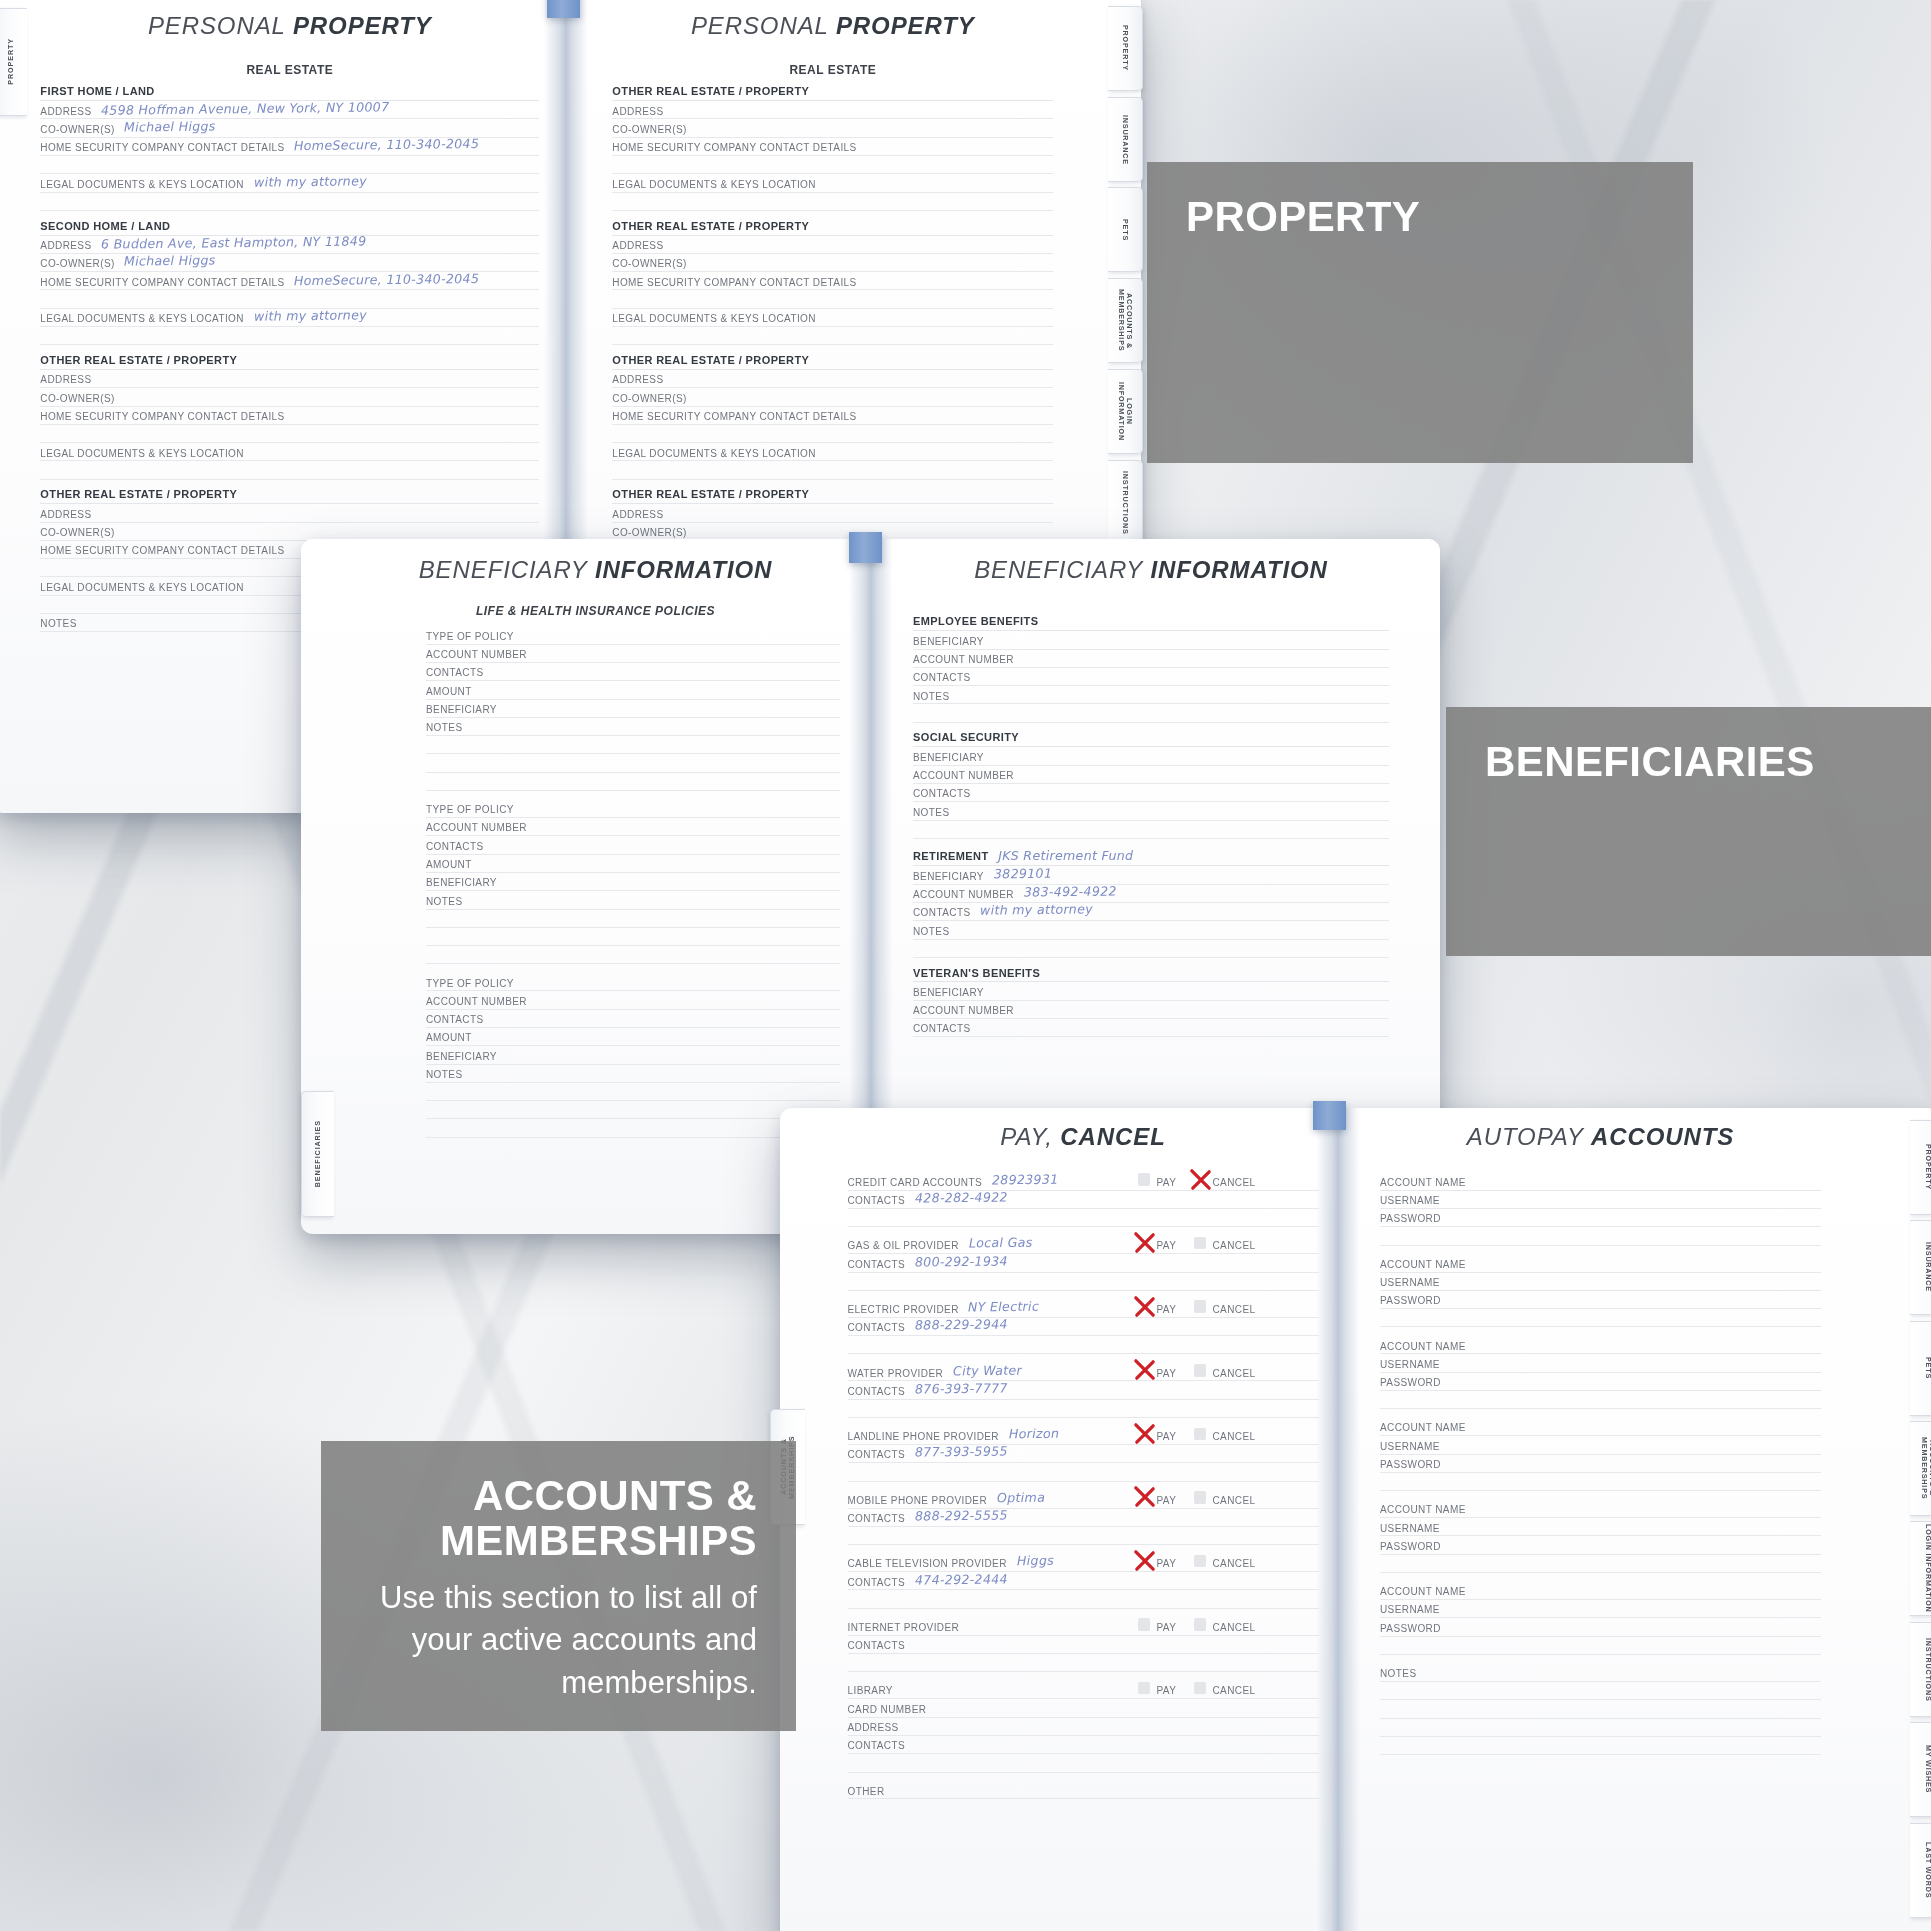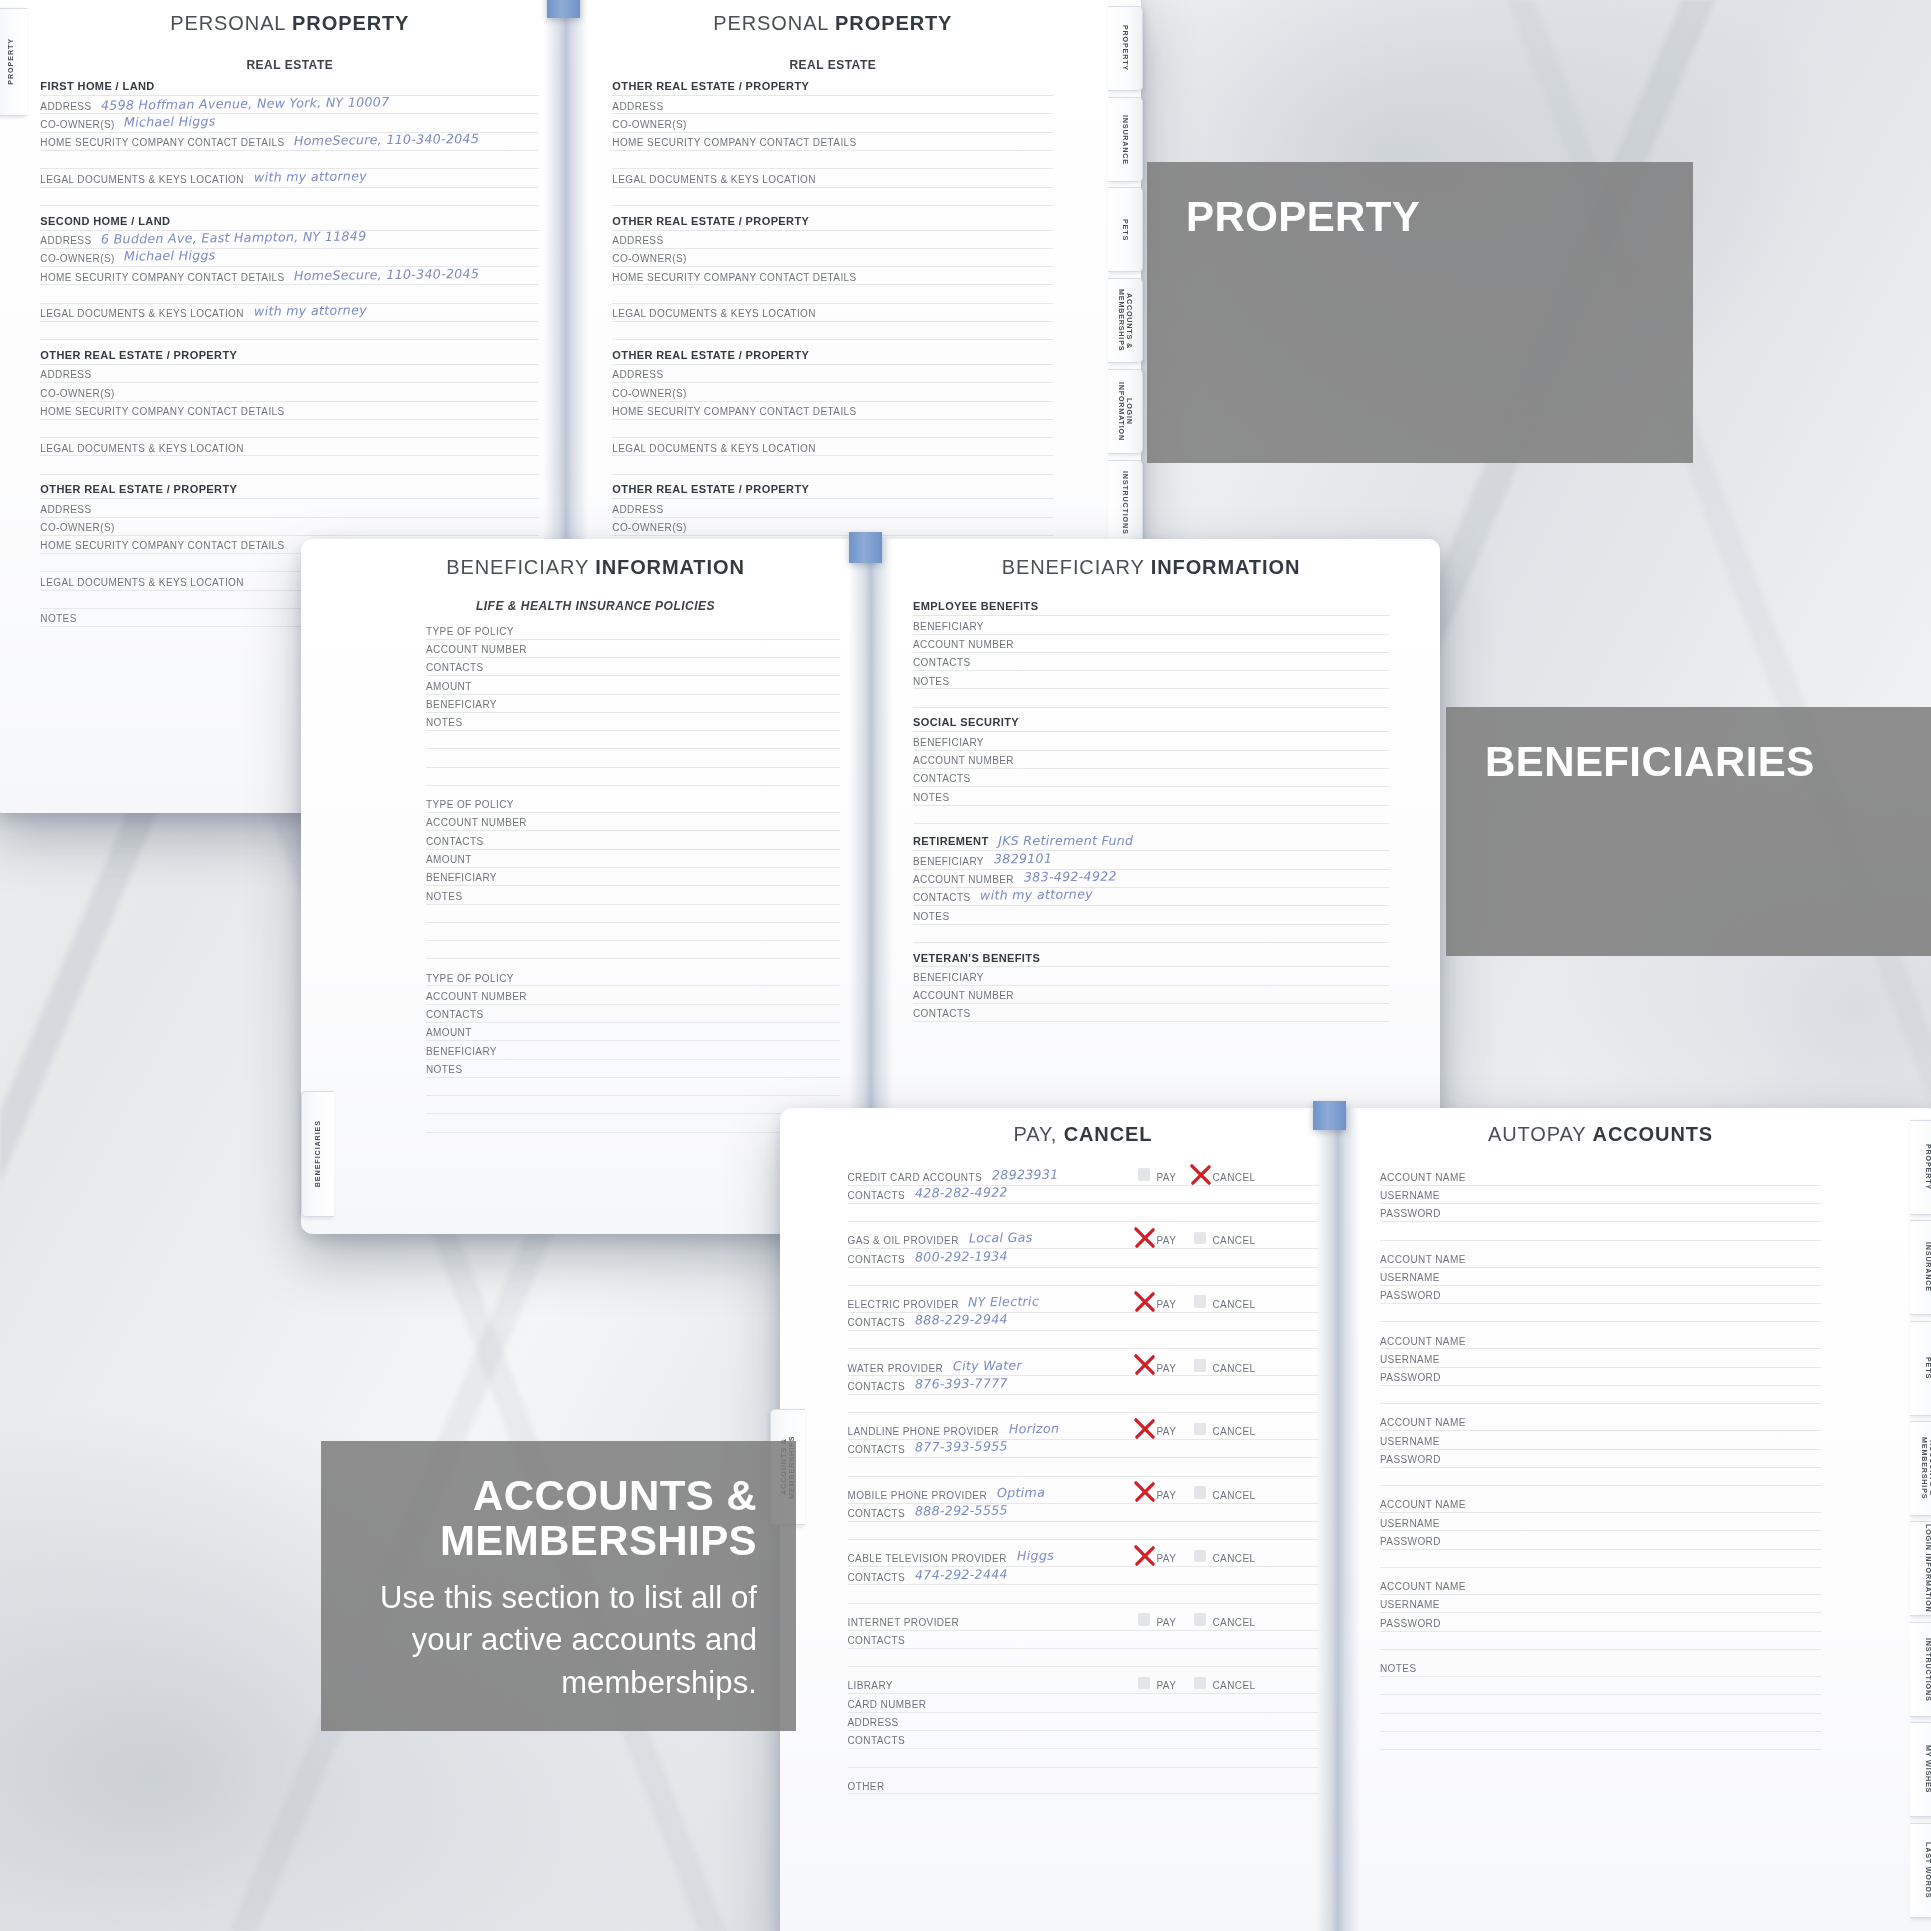--- a/index.html
+++ b/index.html
@@ -42,21 +42,21 @@
     background:linear-gradient(180deg,#ffffff 0%,#fdfdfe 55%,#f6f7f9 100%);
     overflow:hidden;
   }
   .gutter{
     position:absolute; top:0; bottom:0; width:44px;
     background:linear-gradient(90deg, rgba(212,218,228,0) 0%, rgba(186,196,212,.55) 35%, rgba(150,165,190,.62) 50%, rgba(186,196,212,.55) 65%, rgba(212,218,228,0) 100%);
   }
   .page{ position:absolute; top:0; bottom:0; }
 
   .ptitle{
-    text-align:center; font-size:20px; letter-spacing:0.9px; color:#4a4f57; font-weight:300;
+    text-align:center; font-size:24px; letter-spacing:0.9px; color:#4a4f57; font-weight:300;font-style:italic;
   }
   .ptitle b{ font-weight:700; color:#343a41; }
   .sectitle{
     text-align:center; font-size:12px; font-weight:700; color:#3c4248; letter-spacing:0.5px;
   }
 
   .grp{ margin-top:8.7px; }
   .ghead{
     font-size:11px; font-weight:700; color:#343a41; letter-spacing:0.4px;
     padding-bottom:2.9px; border-bottom:1px solid #e4e6e9;
@@ -442,21 +442,21 @@
               <span></span>
             </div>
             <div class="fld">
               <span></span>
             </div>
           </div>
         </div>
       </div>
     <div class="page" id="bb-right" style="left:591px; width:518px; padding:17.4px 21px;">
         <div class="ptitle">BENEFICIARY <b>INFORMATION</b></div>
-        <div style="margin-top: 21px;">
+        <div style="margin-top: 31px;">
           <div class="grp">
             <div class="ghead">EMPLOYEE BENEFITS</div>
             <div class="fld">
               <span>BENEFICIARY</span>
             </div>
             <div class="fld">
               <span>ACCOUNT NUMBER</span>
             </div>
             <div class="fld">
               <span>CONTACTS</span>

